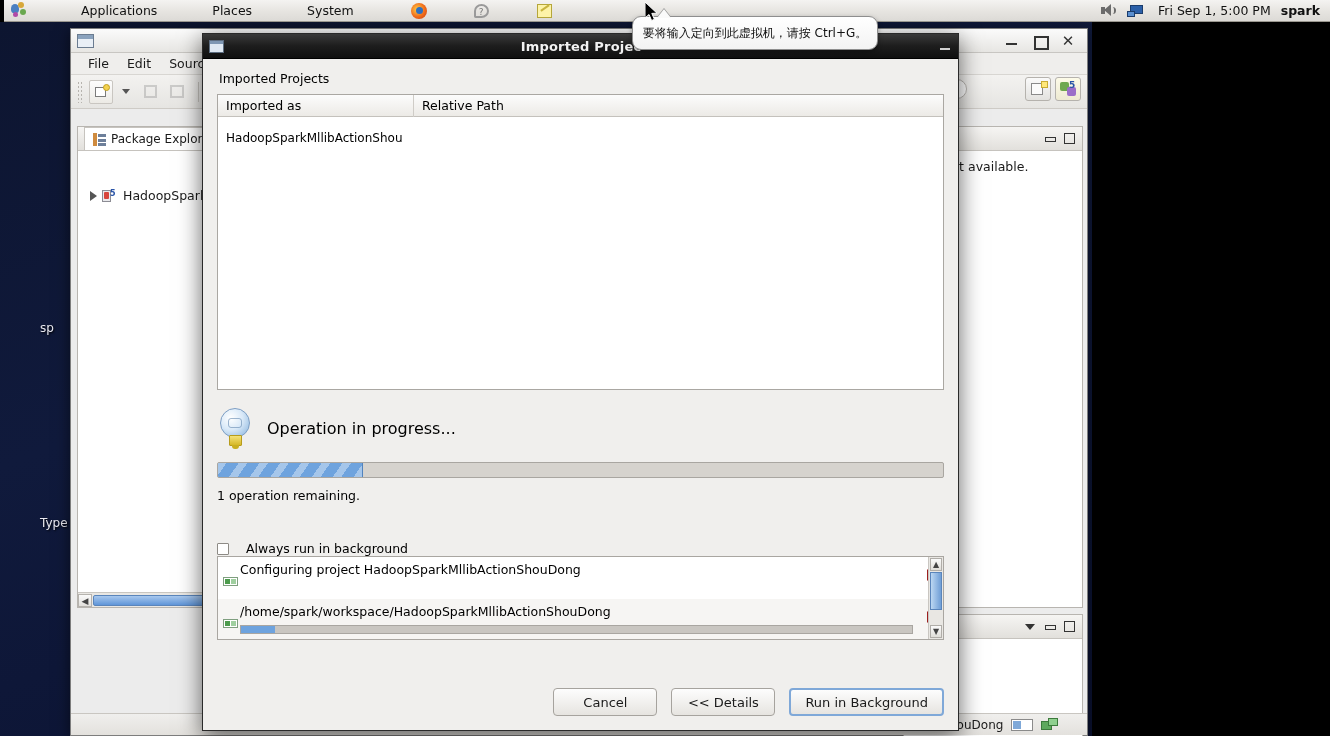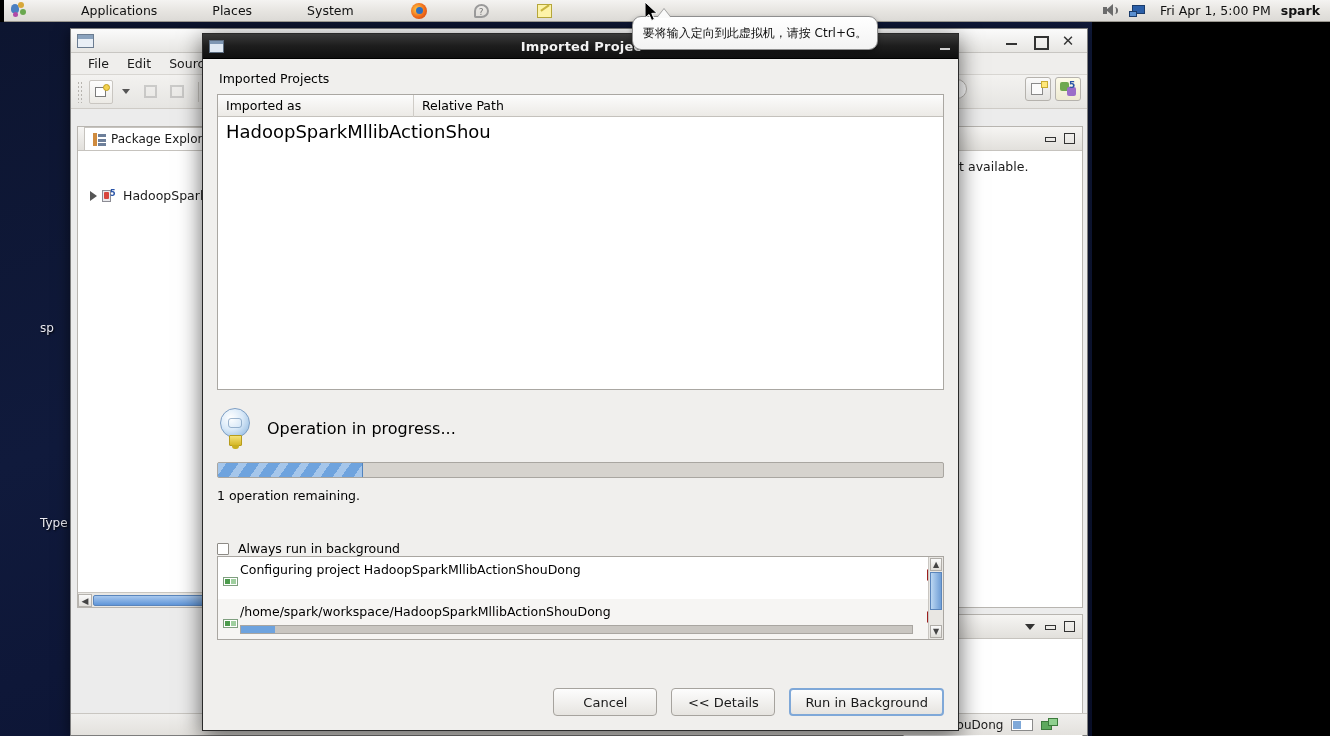--- a/index.html
+++ b/index.html
@@ -149,21 +149,21 @@
   #dlg-icon { width:15px; height:13px; background:#dfe8f2; border:1px solid #5d6d80; position:relative;}
   #dlg-icon::before{content:"";position:absolute;left:0;top:0;right:0;height:3px;background:#7f97b3;}
   #dlg-min { width:14px; height:13px; position:relative; cursor:pointer;}
   #dlg-min::after{content:"";position:absolute;left:2px;bottom:3px;width:10px;height:2px;background:#cfcfcf;}
 
   #dlg-body { position:absolute; left:0; right:0; top:25px; bottom:0; padding:12px 14px 0 14px; }
   #dlg-heading { font-size:12.5px; margin:0 0 8px 2px; }
   #proj-table {
     height:296px; background:#fff; border:1px solid #aaa7a2; position:relative; overflow:hidden;
   }
-  #proj-table .row { padding:4px 8px; font-size:18px; }
+  #proj-table .row { padding:14px 8px; font-size:12px; }
 
   #op-row { display:flex; align-items:center; gap:14px; margin-top:14px; height:48px;}
   #bulb { width:36px; height:44px; position:relative; }
   #bulb .glass {
     position:absolute; left:3px; top:2px; width:30px; height:30px; border-radius:50%;
     background: radial-gradient(circle at 35% 32%, #ffffff 0%, #d9e9f8 45%, #a9c9e8 75%, #8fb4da 100%);
     border:1px solid #7d9ec4;
   }
   #bulb .filament {
     position:absolute; left:11px; top:12px; width:14px; height:10px;
@@ -187,21 +187,21 @@
     height:100%; width:20%;
     background-color:#6ea3de;
     background-image: repeating-linear-gradient(
         -55deg,
         rgba(255,255,255,.38) 0px, rgba(255,255,255,.38) 7px,
         rgba(255,255,255,0) 7px, rgba(255,255,255,0) 17px);
     border-right:1px solid #5283bd;
   }
   #remaining { margin-top:10px; font-size:12.5px; }
 
-  #always-bg-row { margin-top:38px; display:flex; align-items:center; gap:9px; font-size:12.5px; }
+  #always-bg-row { margin-top:38px; display:flex; align-items:center; gap:17px; font-size:12.5px; }
   #always-bg-box {
     width:12px; height:12px; background:#fff; border:1px solid #8e8b86; border-radius:1px;
   }
 
   #details-pane {
     margin-top:0; height:84px; border:1px solid #a9a6a1; background:#fff;
     position:relative; overflow:hidden;
   }
   .detail-entry { position:relative; height:42px; }
   .detail-entry.alt { background:#f6f5f3; }
@@ -488,21 +488,21 @@
   <span id="panel-right">
     <span class="panel-icon">
       <span style="position:absolute;left:3px;top:5px;width:4px;height:7px;background:#6b6b6b;"></span>
       <span style="position:absolute;left:6px;top:2px;border-top:6px solid transparent;border-bottom:6px solid transparent;border-right:7px solid #6b6b6b;"></span>
       <span style="position:absolute;left:14px;top:5px;width:4px;height:7px;border-right:2px solid #6b6b6b;border-radius:0 6px 6px 0;"></span>
     </span>
     <span class="panel-icon">
       <span style="position:absolute;left:4px;top:3px;width:13px;height:9px;background:#2b5fa8;border:1px solid #1b3c6b;"></span>
       <span style="position:absolute;left:1px;top:9px;width:8px;height:6px;background:#5a8fd0;border:1px solid #1b3c6b;"></span>
     </span>
-    <span id="clock">Fri Apr  1,  5:00 PM</span>
+    <span id="clock">Fri Sep  1,  5:00 PM</span>
     <span id="user-name">spark</span>
   </span>
 </div>
 
 <div id="vm-tooltip">
   <span>要将输入定向到此虚拟机，请按 Ctrl+G。</span>
 </div>
 <svg id="cursor" width="16" height="24" viewBox="0 0 16 24">
   <polygon points="0,0 0,16 4,12.5 6.6,18.5 9.4,17.3 6.8,11.4 12,11.2" fill="#000" stroke="#fff" stroke-width="1"></polygon>
 </svg>

